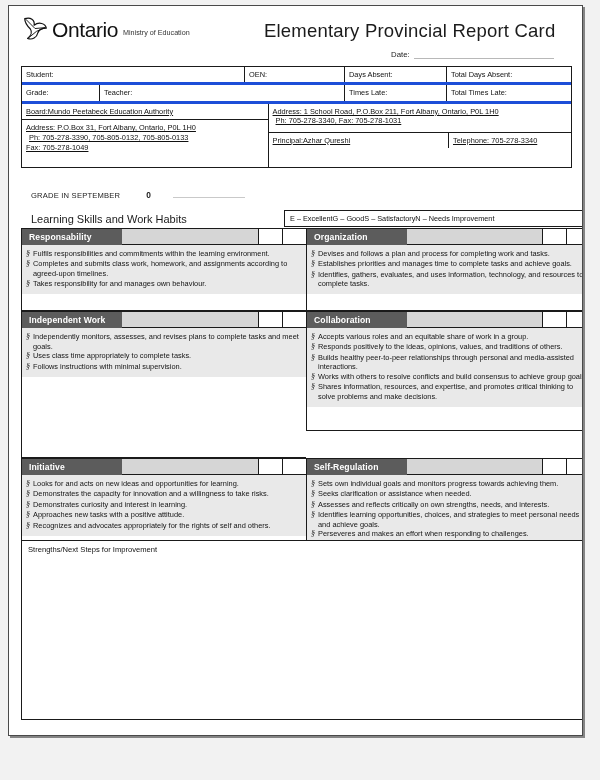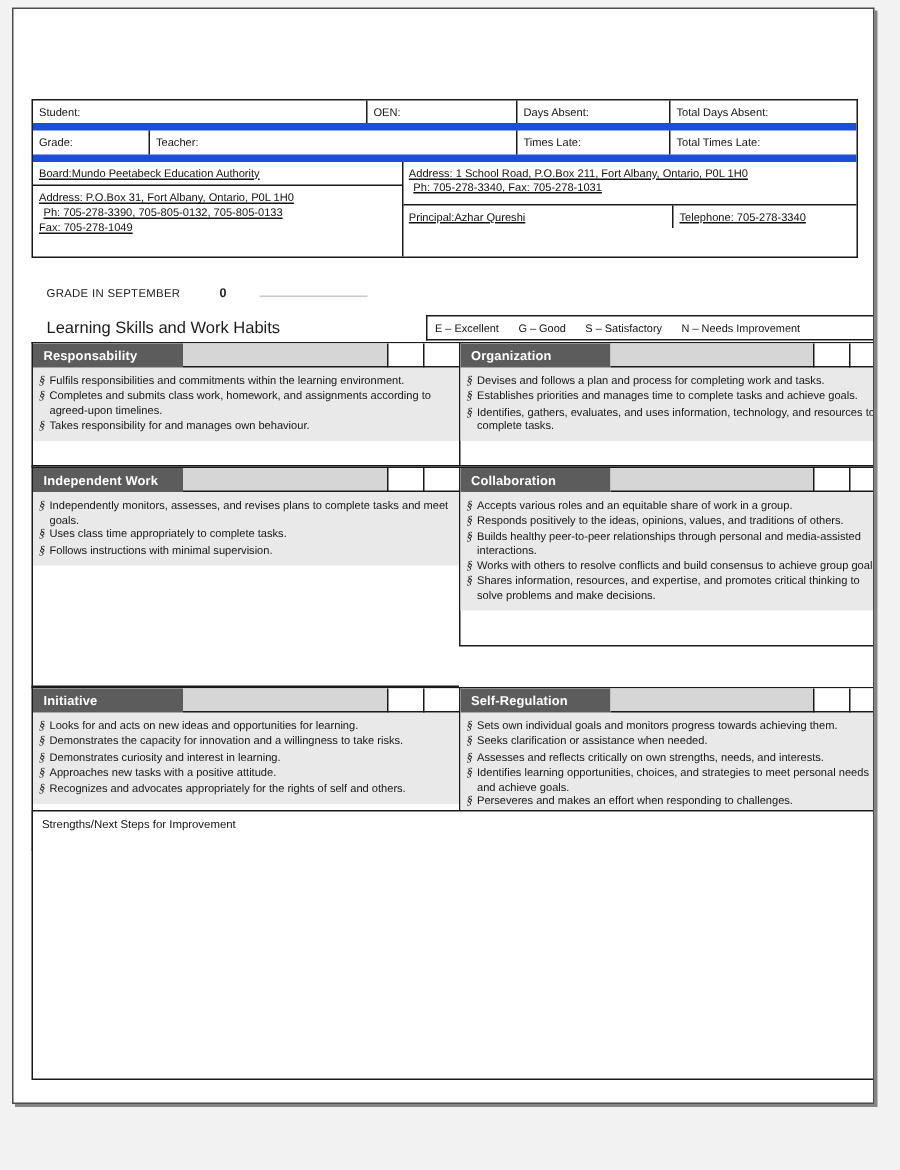--- a/index.html
+++ b/index.html
@@ -48,21 +48,21 @@
   .date-lbl { font-size: 7.8px; color: #222; }
   .date-line { width: 140px; border-bottom: 1px solid #b8b8b8; height: 9px; }
 
   
   .info {
     position: absolute; left: 12px; top: 60px;
     width: 551px;
     border: 1px solid #1a1a1a;
     font-size: 7.4px; color: #111;
   }
-  .irow { display: flex; border-bottom: 5px solid #1d4ed8; }
+  .irow { display: flex; border-bottom: 3px solid #1d4ed8; }
   .irow:last-child { border-bottom: none; }
   .icell { padding: 3px 4px; border-right: 1px solid #1a1a1a; line-height: 1.25; }
   .icell:last-child { border-right: none; }
   .h15 { min-height: 15px; }
 
   .split { display: flex; text-decoration: underline; }
   .split > .left  { width: 247px; border-right: 1px solid #1a1a1a; }
   .split > .right { width: 303px; }
   .bline { border-bottom: 1px solid #1a1a1a; }
   .pad { padding: 3px 4px; line-height: 1.35; }
@@ -83,21 +83,21 @@
   .ls-title {
     position: absolute; left: 22px; top: 207px;
     font-size: 11px; color: #1b1b1b;
   }
   .legend {
     position: absolute; left: 275px; top: 204px;
     width: 308px; height: 17px;
     border: 1px solid #1a1a1a; border-right: none;
     background: #fff;
     display: flex; align-items: center;
-    padding-left: 5px; gap: 13px;
+    padding-left: 5px; 
     font-size: 7.3px; color: #111; white-space: nowrap; overflow: hidden;
   }
 
   
   .skills {
     position: absolute; left: 12px; top: 222px;
     width: 571px;
   }
   .sk-band { display: flex; }
   .sk-col {
@@ -140,20 +140,38 @@
     background: #fff;
     padding: 4px 6px;
     font-size: 7.6px; color: #111;
   }
 </style>
 </head>
 <body>
 
 <div class="page">
 
+  <div class="hdr">
+    <div class="logo-wrap">
+      <svg class="trillium" viewBox="0 0 64 64">
+        <g fill="none" stroke="#111" stroke-width="2.6" stroke-linejoin="round">
+          <path d="M8 10 C20 6, 30 12, 28 24 C38 16, 52 20, 54 30 C44 30, 38 34, 36 40
+                   C34 50, 24 56, 14 52 C22 46, 24 38, 20 32 C14 26, 8 20, 8 10 Z"></path>
+        </g>
+        <path d="M10 11 L30 31 L52 29 L33 37 L16 51" fill="none" stroke="#111" stroke-width="2"></path>
+      </svg>
+      <span class="logo-text">Ontario</span>
+    </div>
+    <div class="ministry">Ministry of Education</div>
+    <div class="doc-title">Elementary Provincial Report Card</div>
+    <div class="date-row">
+      <span class="date-lbl">Date:</span>
+      <span class="date-line"></span>
+    </div>
+  </div>
 
   <div class="info">
     <div class="irow">
       <div class="icell h15" style="width:223px">Student:</div>
       <div class="icell h15" style="width:100px">OEN:</div>
       <div class="icell h15" style="width:102px">Days Absent:</div>
       <div class="icell h15" style="width:124px">Total Days Absent:</div>
     </div>
     <div class="irow">
       <div class="icell h15" style="width:78px">Grade:</div>

